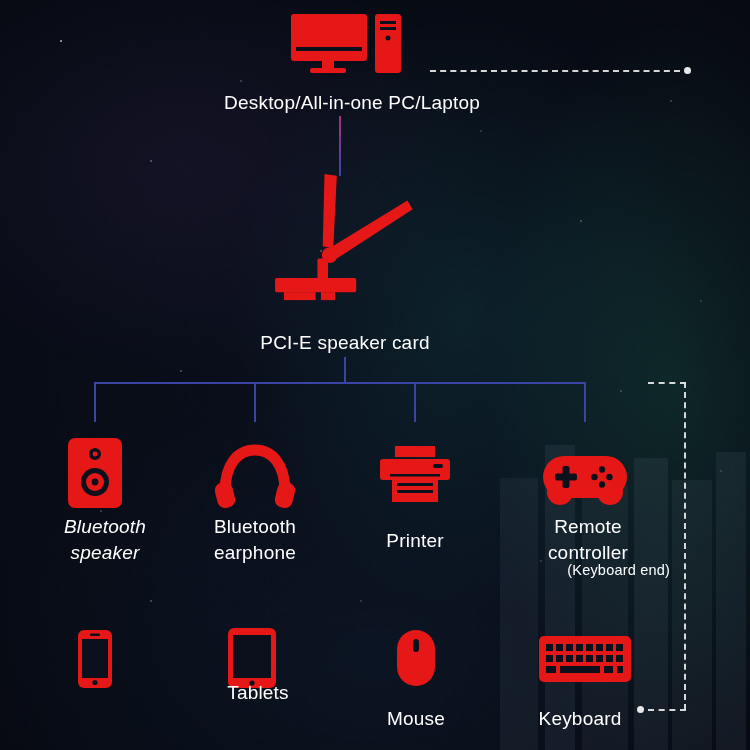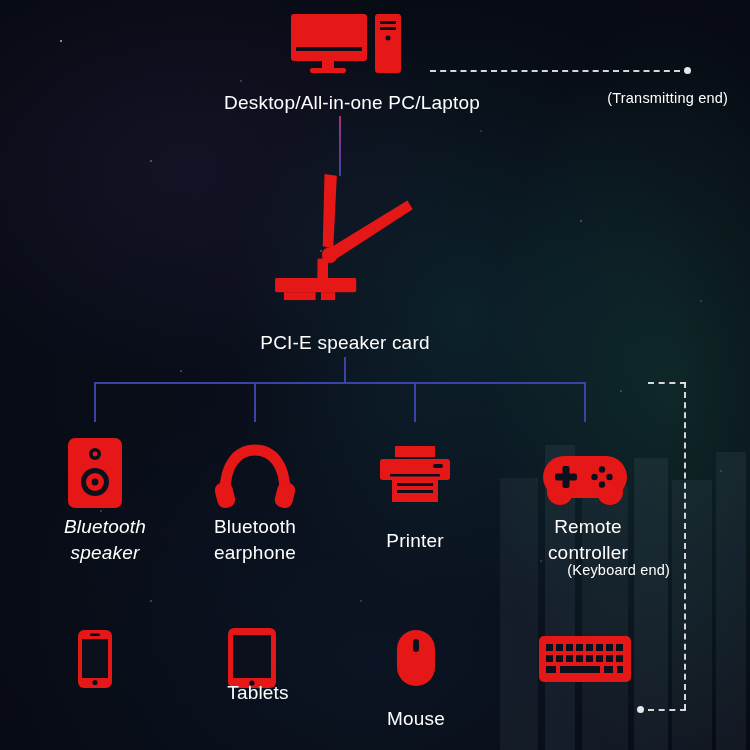--- a/index.html
+++ b/index.html
@@ -74,21 +74,20 @@
         <rect x="103" y="7" width="16" height="3"></rect>
         <rect x="103" y="13" width="16" height="3"></rect>
         <circle cx="111" cy="24" r="2.5"></circle>
       </g>
     </svg>
   </div>
   <div class="abs label" style="left:152px;top:90px;width:400px;">Desktop/All-in-one PC/Laptop</div>
 
   <div class="abs dash-h" style="left:430px;top:70px;width:250px;"></div>
   <div class="abs dot" style="left:684px;top:67px;"></div>
-  <div class="abs tag" style="left:548px;top:90px;width:180px;text-align:right;">(Transmitting end)</div>
 
   <div class="abs vline-grad" style="left:339px;top:116px;height:60px;"></div>
 
   <div class="abs icon" style="left:268px;top:172px;">
     <svg width="150" height="145" viewBox="0 0 170 160">
       <g fill="currentColor">
         <polygon points="64,0 78,2 74,84 62,82"></polygon>
         <circle cx="70" cy="92" r="9"></circle>
         <polygon points="70,84 158,30 164,40 78,96"></polygon>
         <rect x="56" y="96" width="12" height="30" rx="2"></rect>
@@ -218,14 +217,15 @@
         <rect x="7" y="30" width="10" height="7"></rect>
           <rect x="21" y="30" width="40" height="7"></rect>
           <rect x="65" y="30" width="9" height="7"></rect>
           <rect x="78" y="30" width="6" height="7"></rect>
       </g>
     </svg>
   </div>
 
   <div class="abs label" style="left:188px;top:680px;width:140px;">Tablets</div>
   <div class="abs label" style="left:346px;top:706px;width:140px;">Mouse</div>
+  <div class="abs label" style="left:510px;top:706px;width:140px;">Keyboard</div>
 
 </div>
 
 </body></html>

